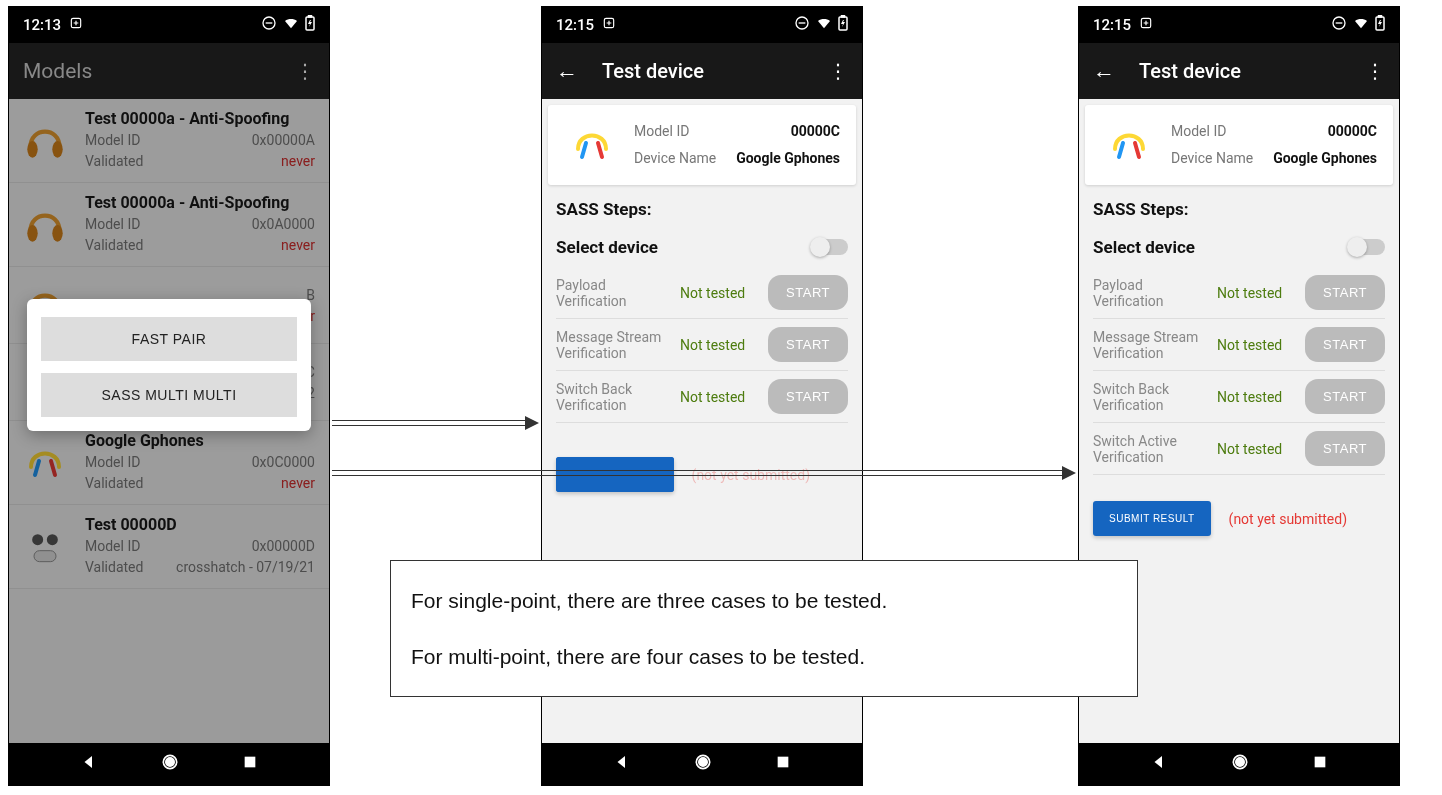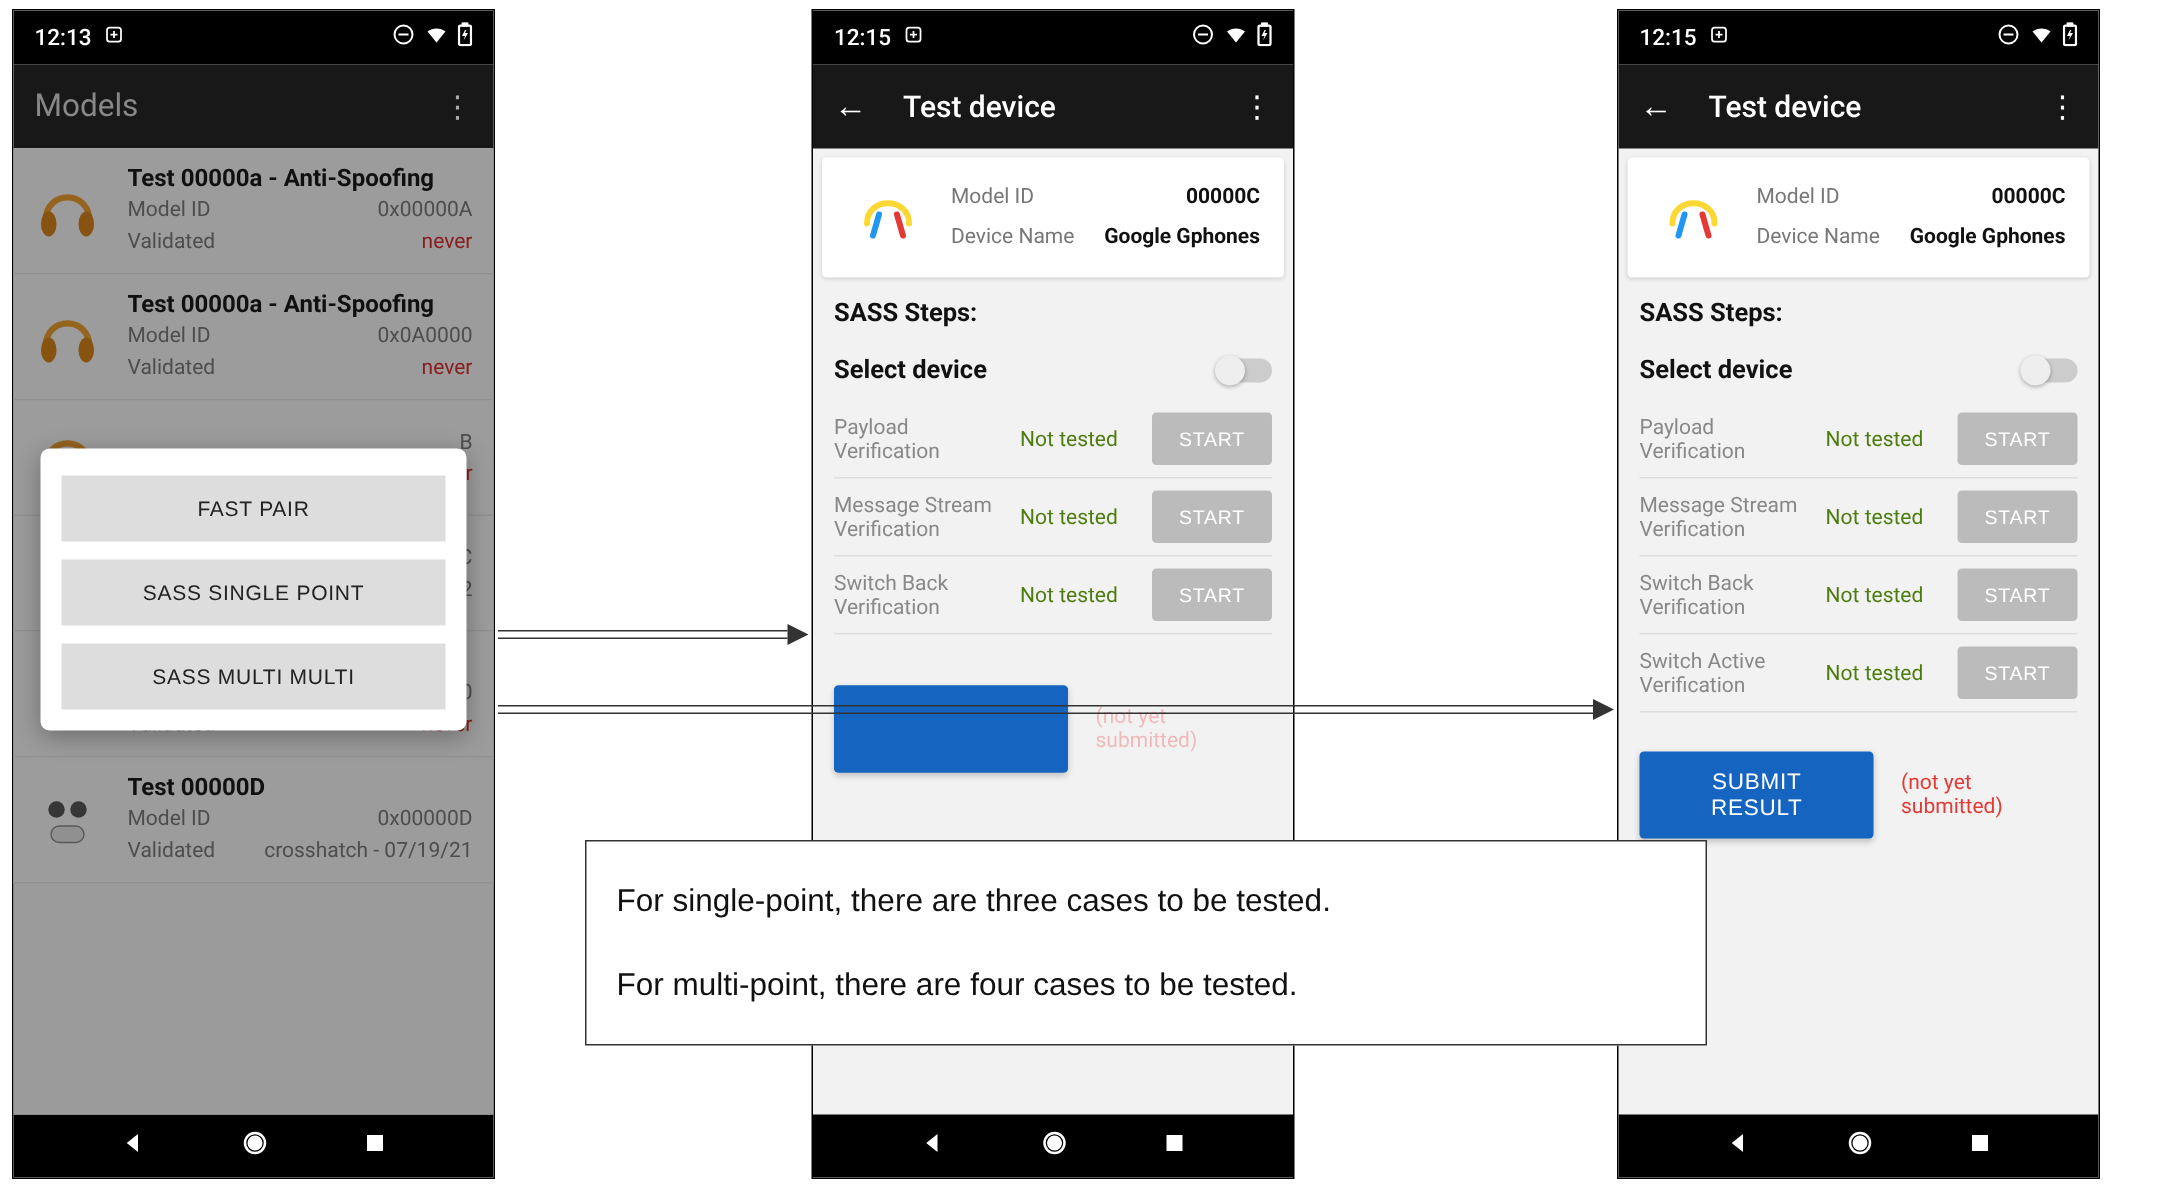--- a/index.html
+++ b/index.html
@@ -139,31 +139,31 @@
   }
   .test-name { flex: 1; font-size: 14px; color: #888; }
   .test-status { font-size: 14px; color: #4d7c0f; width: 80px; }
   .start-btn {
     background: #bbb;
     color: #fff;
     border: none;
     padding: 10px 18px;
     font-size: 13px;
     font-weight: 500;
-    border-radius: 3px;
+    border-radius: 13px;
     letter-spacing: 0.5px;
   }
   
   .submit-row { padding: 26px 14px; display: flex; align-items: center; gap: 18px; }
   .submit-btn {
     background: #1565c0;
     color: #fff;
     border: none;
     padding: 12px 16px;
-    font-size: 15px;
+    font-size: 10px;
     font-weight: 500;
     border-radius: 3px;
     letter-spacing: 0.5px;
     box-shadow: 0 2px 4px rgba(0,0,0,0.2);
   }
   .submit-status { color: #e53935; font-size: 14px; }
   
   
   .annotation-box {
     position: absolute;
@@ -356,21 +356,20 @@
       <div class="model-row">
               <span>Validated</span>
               <span class="">crosshatch - 07/19/21</span>
             </div>
     </div>
         </div>
       </div>
     <div class="overlay">
       <div class="dialog">
         <button class="dialog-btn">FAST PAIR</button>
-        <button class="dialog-btn">SASS SINGLE POINT</button>
         <button class="dialog-btn">SASS MULTI MULTI</button>
       </div>
     </div>
   </div>
   <div class="nav-bar">
     <span><svg width="18" height="18" viewBox="0 0 24 24" fill="#fff">
           <path d="M16 4l-10 8 10 8z"></path>
         </svg></span>
     <span><svg width="20" height="20" viewBox="0 0 24 24" fill="none" stroke="#fff" stroke-width="2">
           <circle cx="12" cy="12" r="8"></circle>

